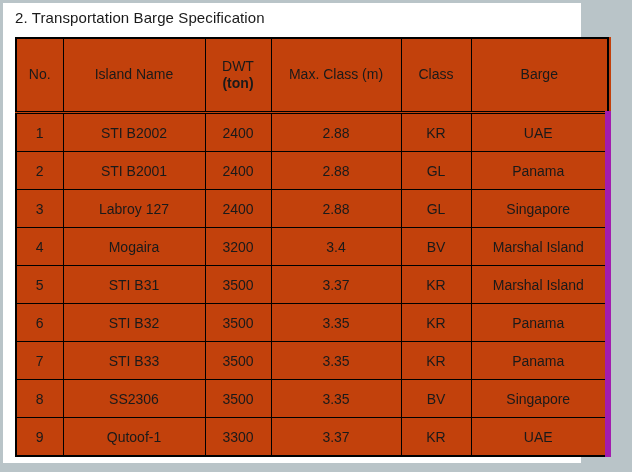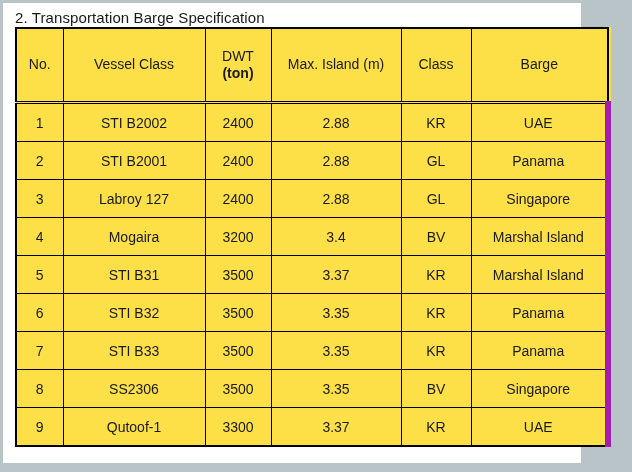--- a/index.html
+++ b/index.html
@@ -27,25 +27,25 @@
     left: 12px;
     top: 6px;
     font-size: 15px;
     color: #1a1a1a;
     letter-spacing: 0.1px;
     white-space: nowrap;
   }
   #spec-table {
     position: absolute;
     left: 12px;
-    top: 24px;
+    top: 34px;
     width: 592px;
     border-collapse: collapse;
     table-layout: fixed;
-    background: #fde047;
+    background: #c2410c;
   }
   #spec-table col.c-no     { width: 47px; }
   #spec-table col.c-vessel { width: 142px; }
   #spec-table col.c-dwt    { width: 66px; }
   #spec-table col.c-draft  { width: 130px; }
   #spec-table col.c-class  { width: 70px; }
   #spec-table col.c-flag   { width: 137px; }
 
   #spec-table th,
   #spec-table td {
@@ -91,28 +91,28 @@
       <col class="c-draft">
       <col class="c-class">
       <col class="c-flag">
     </colgroup>
     <thead>
       <tr>
         <th>
           <span>No.</span>
         </th>
         <th>
-          <span>Vessel Class</span>
+          <span>Island Name</span>
         </th>
         <th>
           <span>DWT</span>
           <span class="hdr-line2">(ton)</span>
         </th>
         <th>
-          <span>Max. Island (m)</span>
+          <span>Max. Class (m)</span>
         </th>
         <th>
           <span>Class</span>
         </th>
         <th>
           <span>Barge</span>
         </th>
       </tr>
     </thead>
     <tbody id="spec-body">

